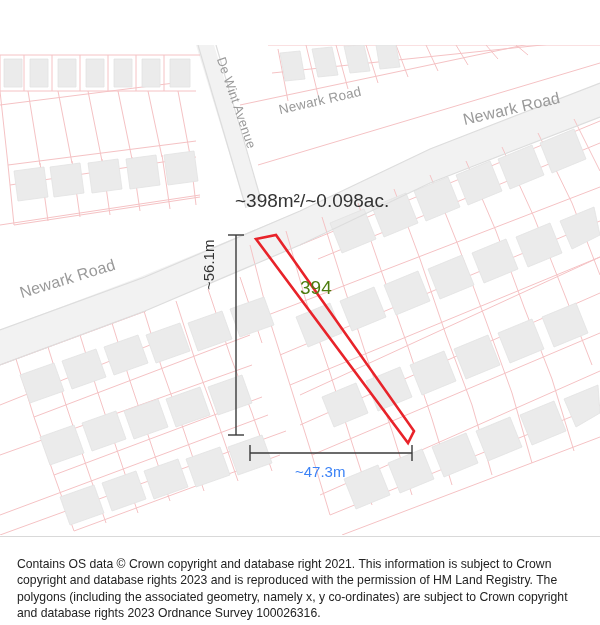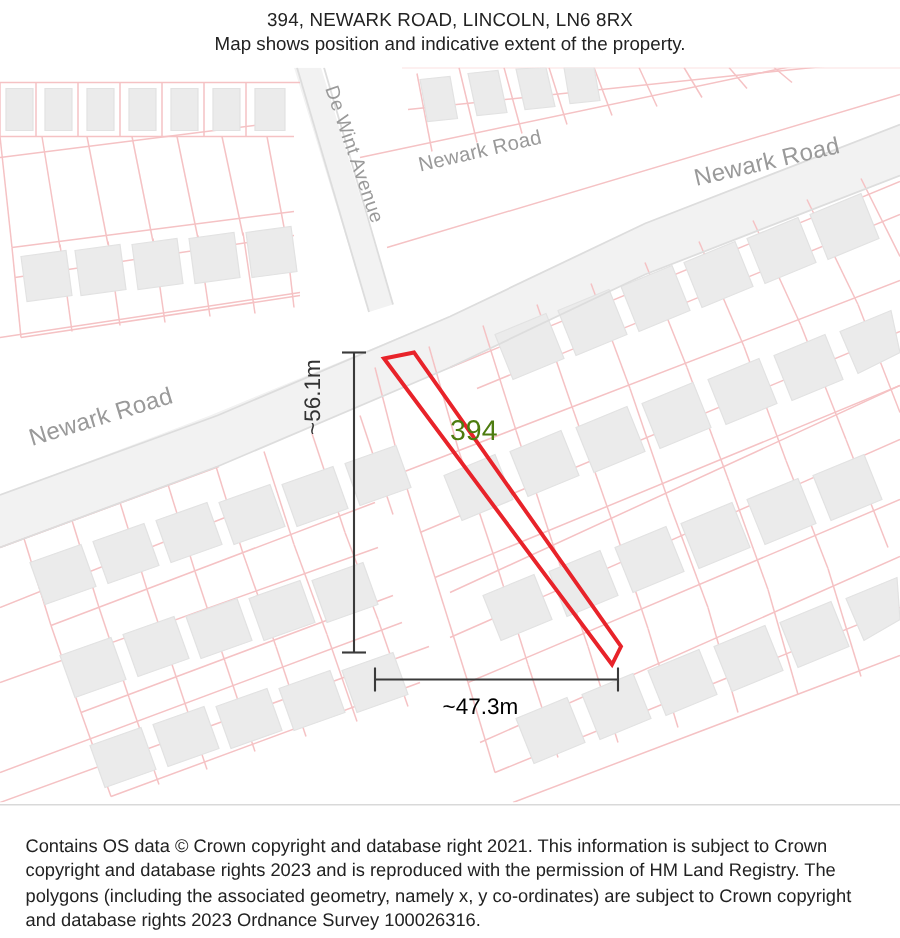--- a/index.html
+++ b/index.html
@@ -81,21 +81,21 @@
     color: #333333;
     transform: rotate(-90deg);
     transform-origin: left top;
     white-space: nowrap;
   }
   .dim-horizontal {
     position: absolute;
     left: 295px;
     top: 418px;
     font-size: 15px;
-    color: #000000;
+    color: #3b82f6;
     white-space: nowrap;
   }
   
   .road-label {
     position: absolute;
     font-size: 13px;
     color: #9a9a9a;
     white-space: nowrap;
     letter-spacing: 0.2px;
   }
@@ -119,24 +119,20 @@
     font-size: 12.2px;
     line-height: 16.4px;
     color: #222222;
   }
 </style>
 </head>
 <body>
 
 <div class="page">
 
-  <div class="header">
-    <div class="title">394, NEWARK ROAD, LINCOLN, LN6 8RX</div>
-    <div class="subtitle">Map shows position and indicative extent of the property.</div>
-  </div>
 
   <div class="map-wrap">
     <svg class="map-svg" width="600" height="490" viewBox="0 0 600 490">
 
       <g>
         <polygon points="0,285 140,232 300,166 430,104 600,38 600,72 430,138 300,200 145,266 0,320" fill="#f2f2f2" stroke="none"></polygon>
         <polygon points="196,0 214,0 262,158 246,163" fill="#f2f2f2" stroke="none"></polygon>
       </g>
 
       <g stroke="#f5c2c4" stroke-width="1" fill="none">
@@ -343,20 +339,21 @@
       <g stroke="#3a3a3a" stroke-width="1.4">
         <line x1="236" y1="190" x2="236" y2="390"></line>
         <line x1="228" y1="190" x2="244" y2="190"></line>
         <line x1="228" y1="390" x2="244" y2="390"></line>
         <line x1="250" y1="408" x2="412" y2="408"></line>
         <line x1="250" y1="400" x2="250" y2="416"></line>
         <line x1="412" y1="400" x2="412" y2="416"></line>
       </g>
     </svg>
 
+    <div class="area-label">~398m²/~0.098ac.</div>
     <div class="house-label">394</div>
     <div class="dim-vertical">~56.1m</div>
     <div class="dim-horizontal">~47.3m</div>
 
     <div class="road-label" id="road-newark-top-right">Newark Road</div>
     <div class="road-label" id="road-newark-mid">Newark Road</div>
     <div class="road-label" id="road-dewint">De Wint Avenue</div>
     <div class="road-label" id="road-newark-left">Newark Road</div>
   </div>
 

